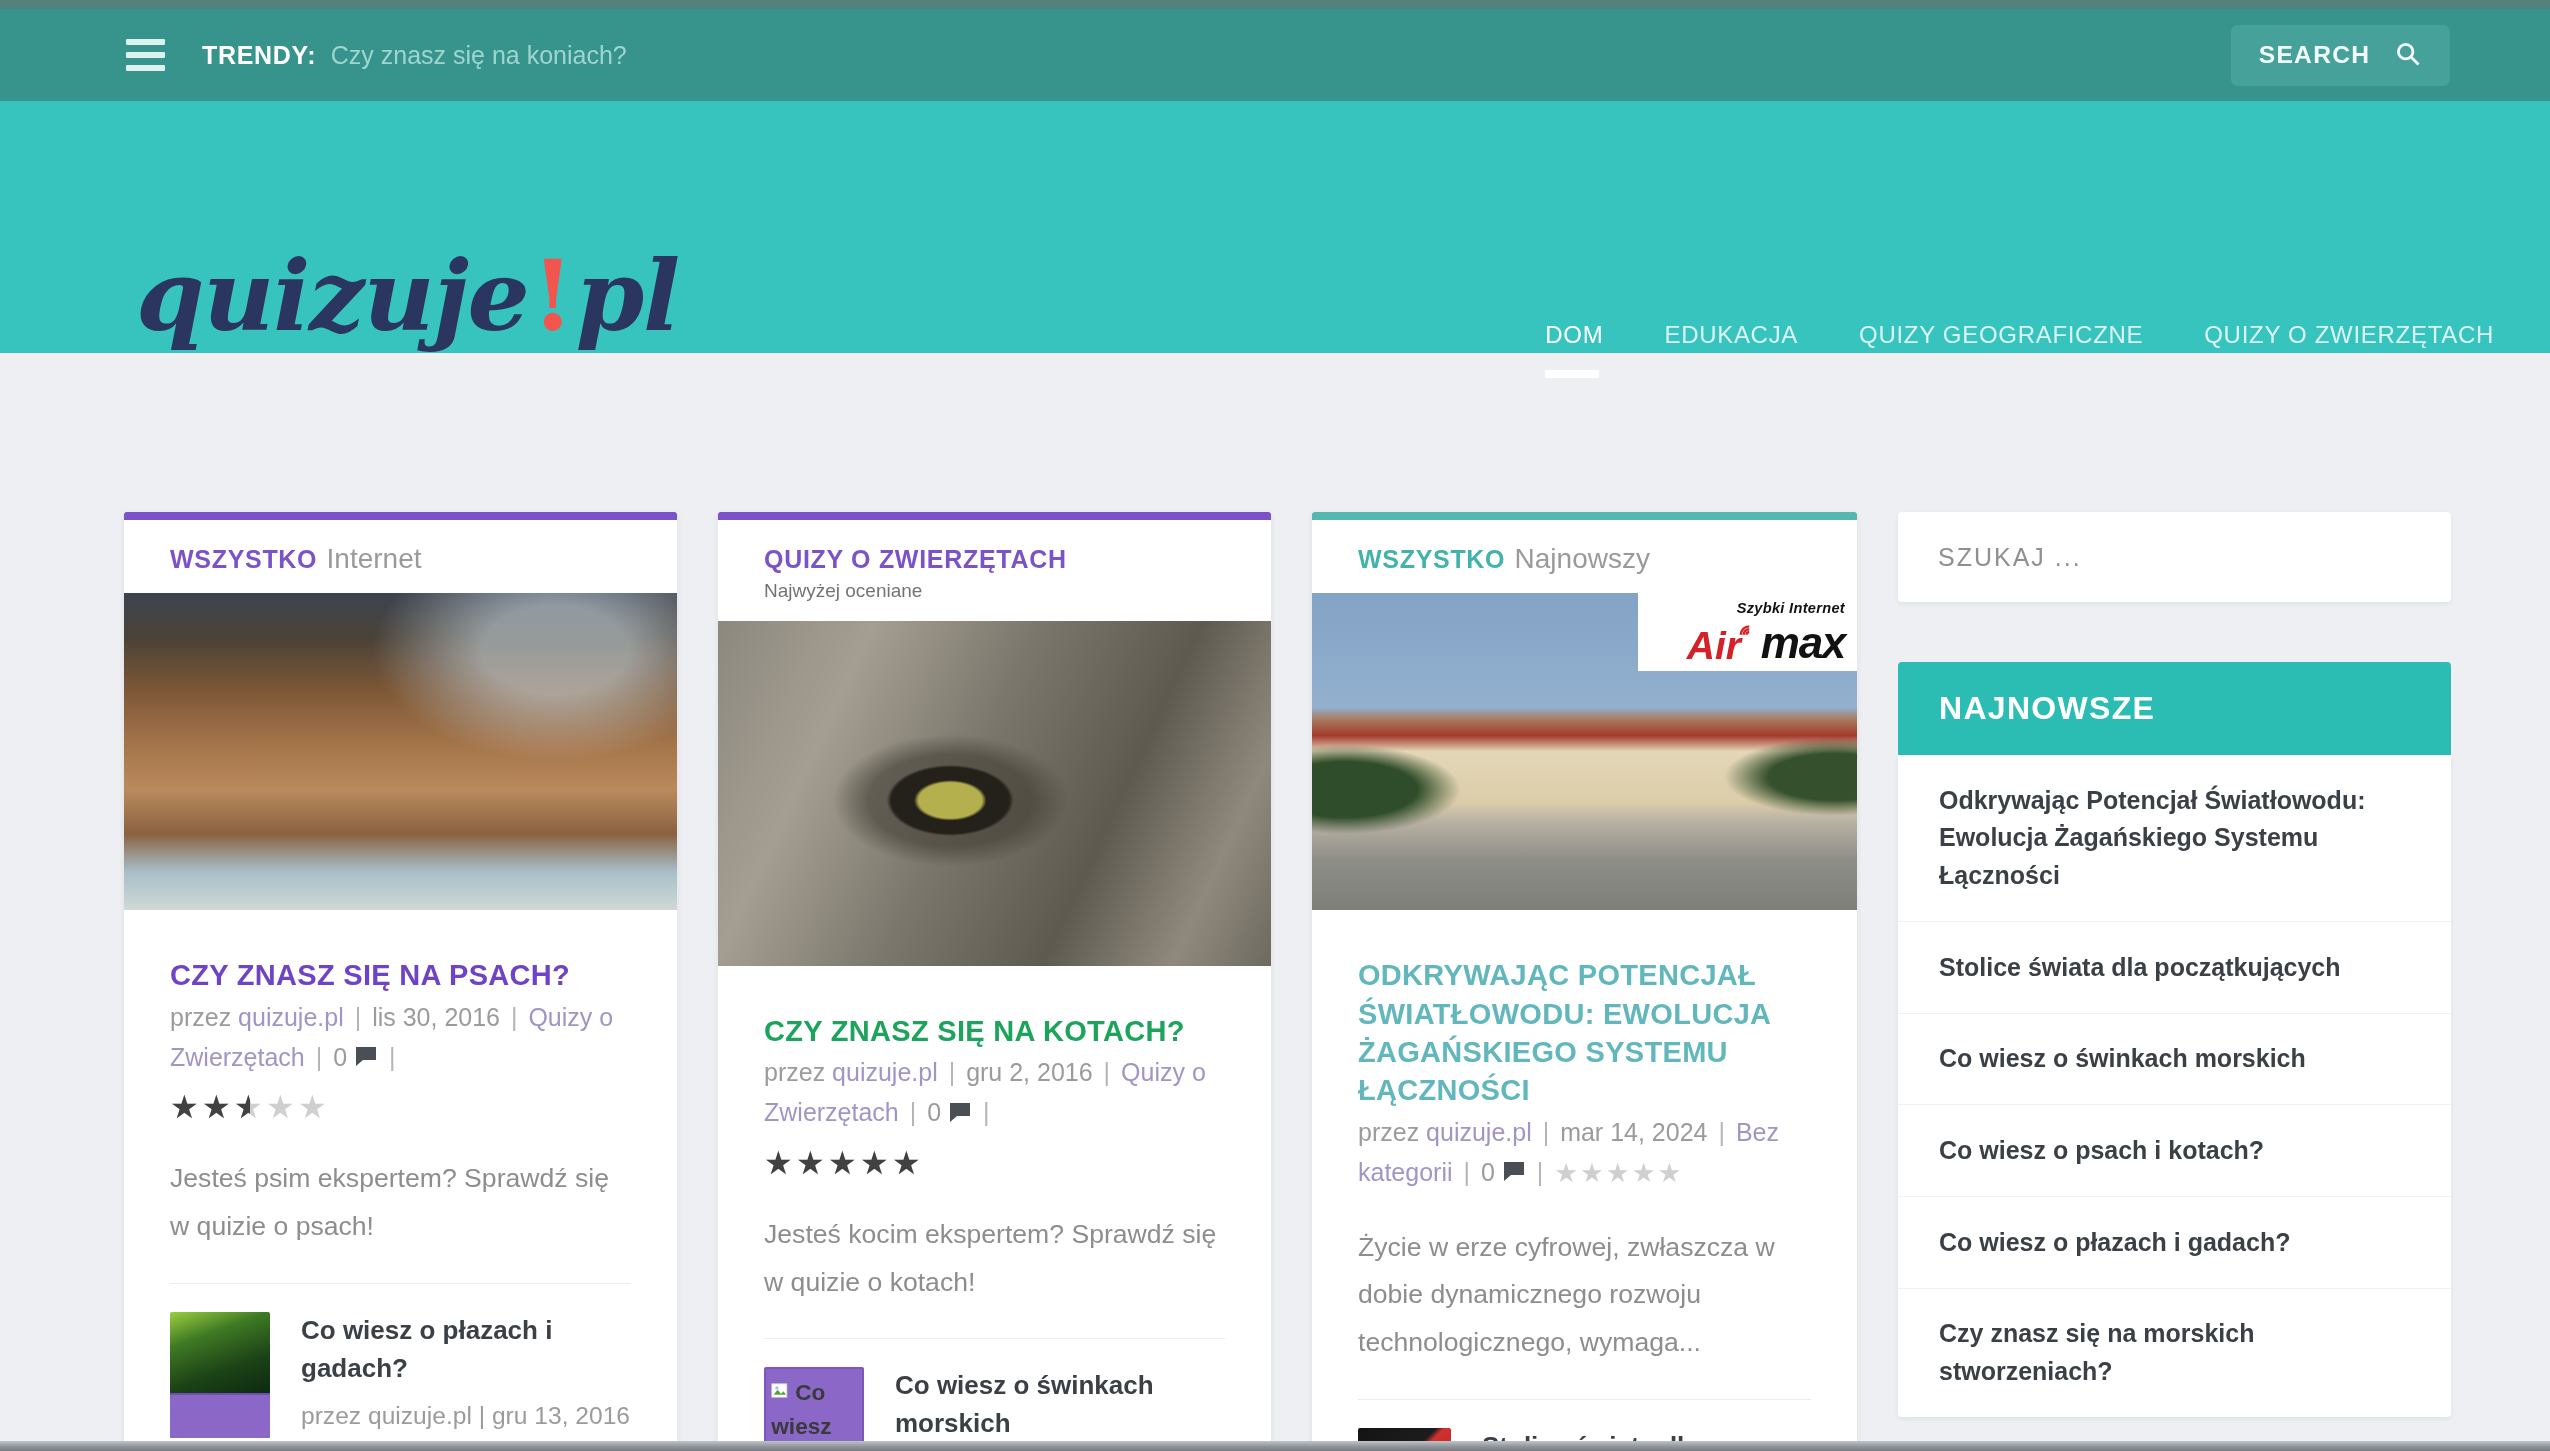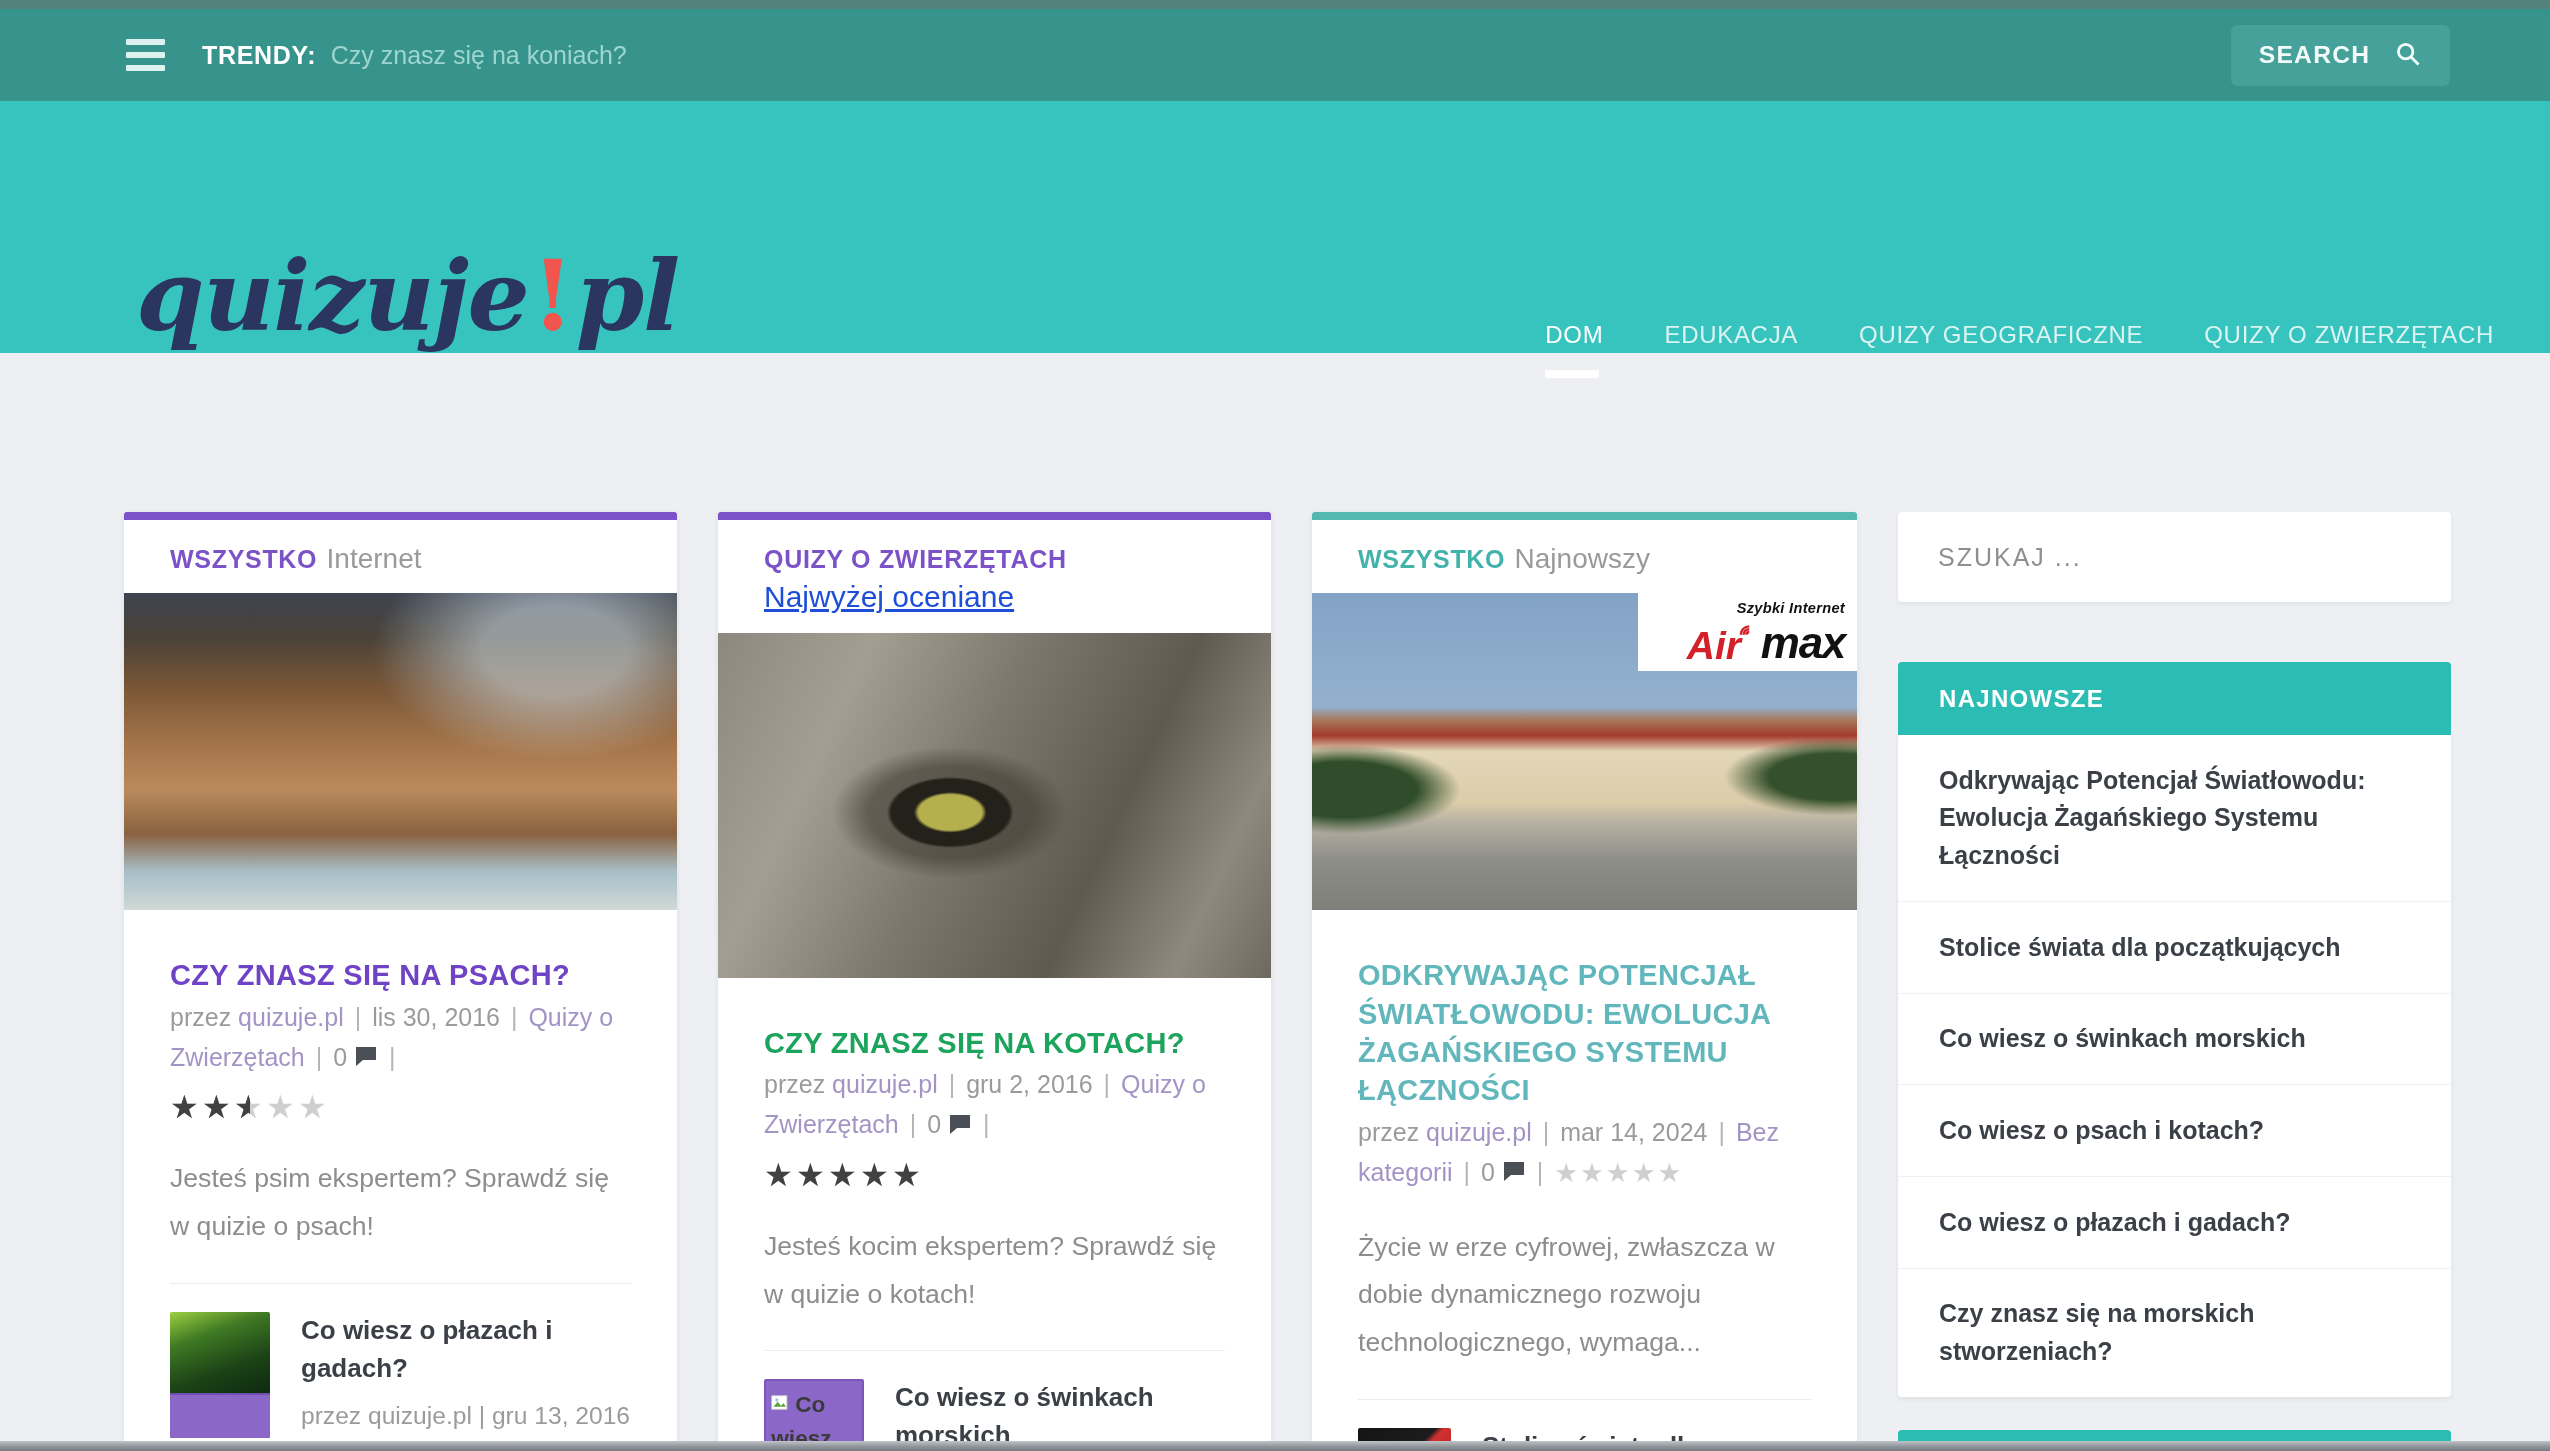--- a/index.html
+++ b/index.html
@@ -31,21 +31,21 @@
 
   .card { background:#ffffff; box-shadow:0 2px 6.6px rgba(40,50,60,.08); border-radius:0 0 2.7px 2.7px; }
   .card-accent { height:8px; border-radius:2.7px 2.7px 0 0; }
   .c-purple .card-accent { background:#7b52c7; }
   .c-teal  .card-accent { background:#54b8b1; }
   .card-head { padding:22.6px 46px 18.6px 46px; }
   .card-filter { font-size:25px; font-weight:bold; letter-spacing:0.7px; cursor:pointer; }
   .c-purple .card-filter { color:#7b52c7; }
   .c-teal  .card-filter { color:#41b3ab; }
   .card-sort { font-size:28px; color:#9a9a9a; margin-left:9.3px; cursor:pointer; }
-  .card-sub { display:block; font-size:30px; color:#1d4ed8; margin-top:5.3px; cursor:pointer;text-decoration:underline; }
+  .card-sub { display:block; font-size:19px; color:#737373; margin-top:5.3px; cursor:pointer; }
 
   .card-img { width:100%; cursor:pointer; position:relative; }
   .img-dog { height:317px;
     background:
       radial-gradient(ellipse at 78% 18%, rgba(210,225,235,.55) 0 12%, transparent 30%),
       linear-gradient(180deg, #3d4450 0%, #4a4238 14%, #7a5636 30%, #a5754a 48%, #b98a5c 62%, #8a6240 76%, #a8bfc8 88%, #cfd9d6 100%);
   }
   .img-cat { height:345px;
     background:
       radial-gradient(ellipse at 42% 52%, #b5b04e 0 7%, #23211a 8% 13%, rgba(60,55,45,.55) 14% 18%, transparent 26%),
@@ -92,21 +92,21 @@
   .thumb-broken svg { display:inline; vertical-align:-2.7px; margin-right:4px; }
   .thumb-flag { flex-basis:93px; height:113px; background:linear-gradient(135deg, #141414 0%, #1c1c1c 38%, #d03030 42%, #b82424 70%, #7e1818 100%); }
   .more-text { flex:1; }
   .more-title { font-size:26px; font-weight:bold; color:#3b4047; line-height:1.45; cursor:pointer; }
   .more-meta { font-size:24.6px; color:#9b9b9b; line-height:1.55; margin-top:9.3px; }
 
   
   .sidebar { display:block; }
   .side-search { width:100%; height:90px; border:none; outline:none; background:#ffffff; border-radius:4px; box-shadow:0 2px 5.3px rgba(40,50,60,.07); padding:0 40px; font-family:"Liberation Sans", sans-serif; font-size:25px; letter-spacing:2px; color:#6e6e6e; }
   .side-search::placeholder { color:#8f8f8f; }
-  .widget-head { margin-top:60px; height:73px; background:#2bbcb3; border-radius:4px 4px 0 0; display:flex; align-items:center; padding:0 41px; color:#ffffff; font-size:24px; font-weight:bold; letter-spacing:1.3px;text-align:center; }
+  .widget-head { margin-top:60px; height:93px; background:#2bbcb3; border-radius:4px 4px 0 0; display:flex; align-items:center; padding:0 41px; color:#ffffff; font-size:32px; font-weight:bold; letter-spacing:1.3px;text-align:center; }
   .widget-list { list-style:none; background:#ffffff; border-radius:0 0 4px 4px; box-shadow:0 2px 5.3px rgba(40,50,60,.07); }
   .widget-list li { padding:26.6px 41px; font-size:25px; font-weight:bold; color:#3b4047; line-height:1.5; border-bottom:1.3px solid #f1f1f1; cursor:pointer; }
   .widget-list li:last-child { border-bottom:none; }
   .widget-next { margin-top:33px; height:40px; background:#2bbcb3; border-radius:4px 4px 0 0; }
 
   
   .bottom-band { position:absolute; left:0; right:0; bottom:0; height:10.6px; background:linear-gradient(180deg,#c0c4c8 0%, #8b9197 55%, #70777c 100%); z-index:50; }
 </style>
 </head>
 <body>

